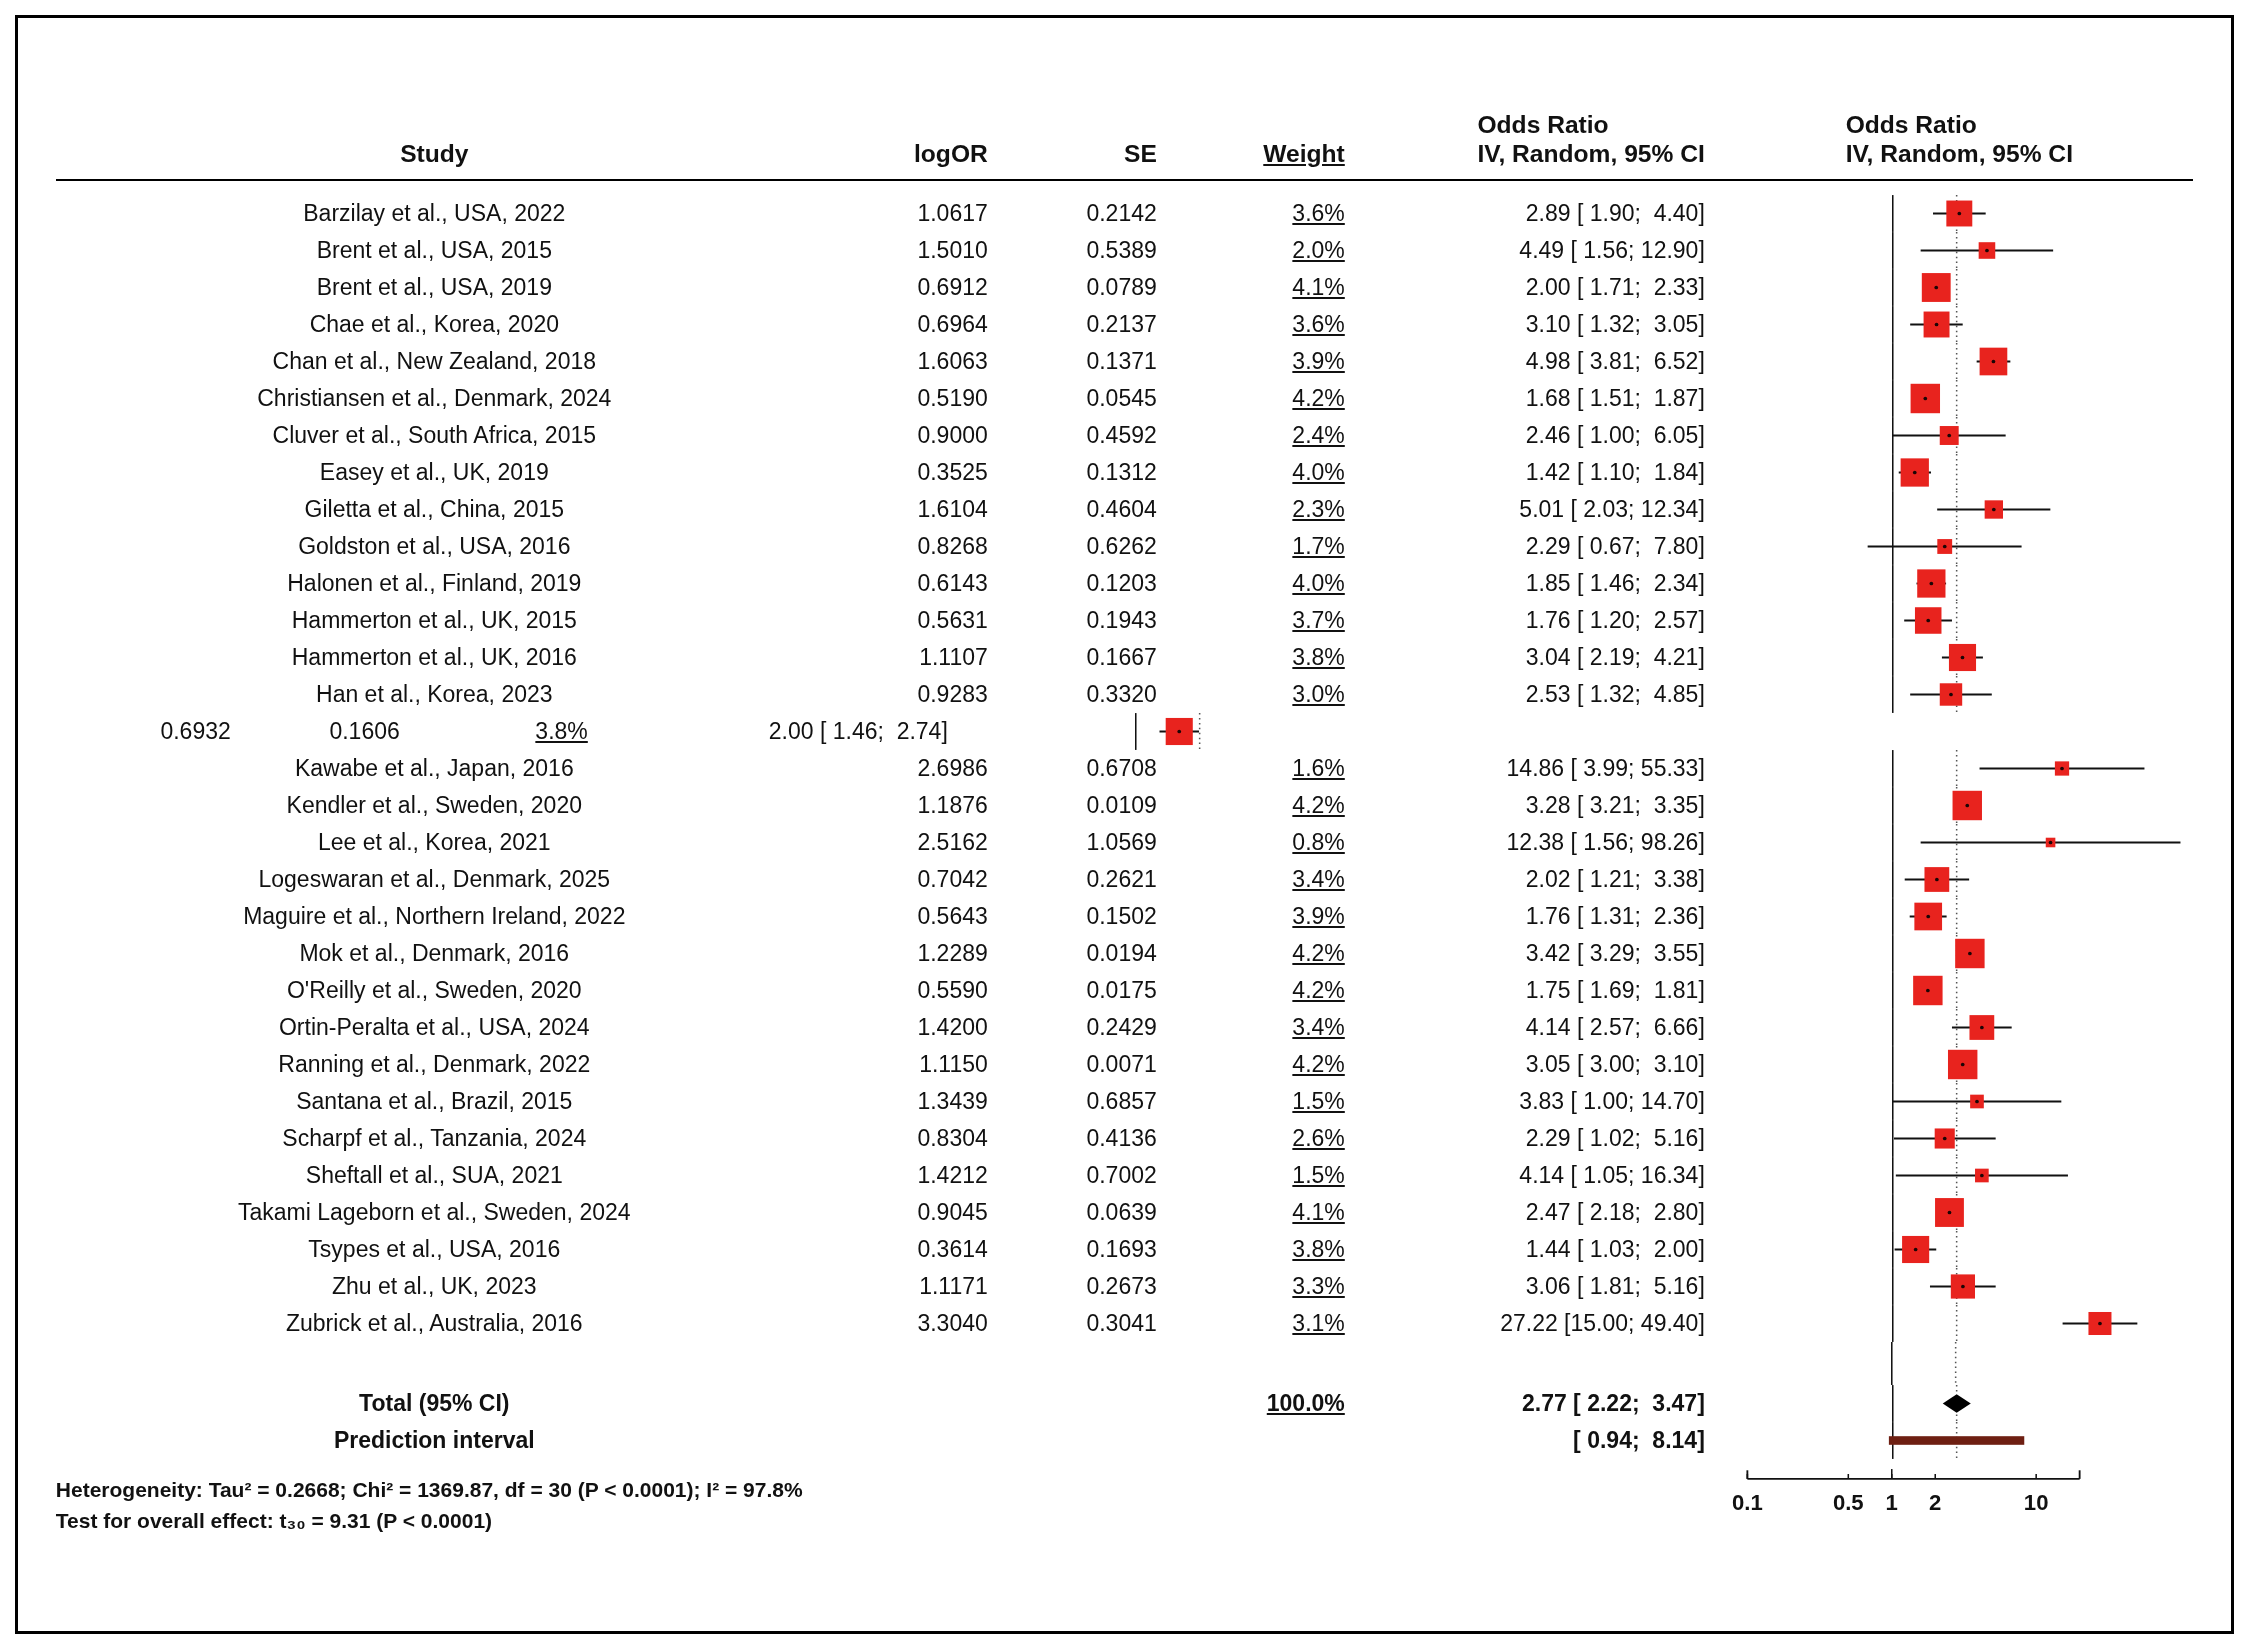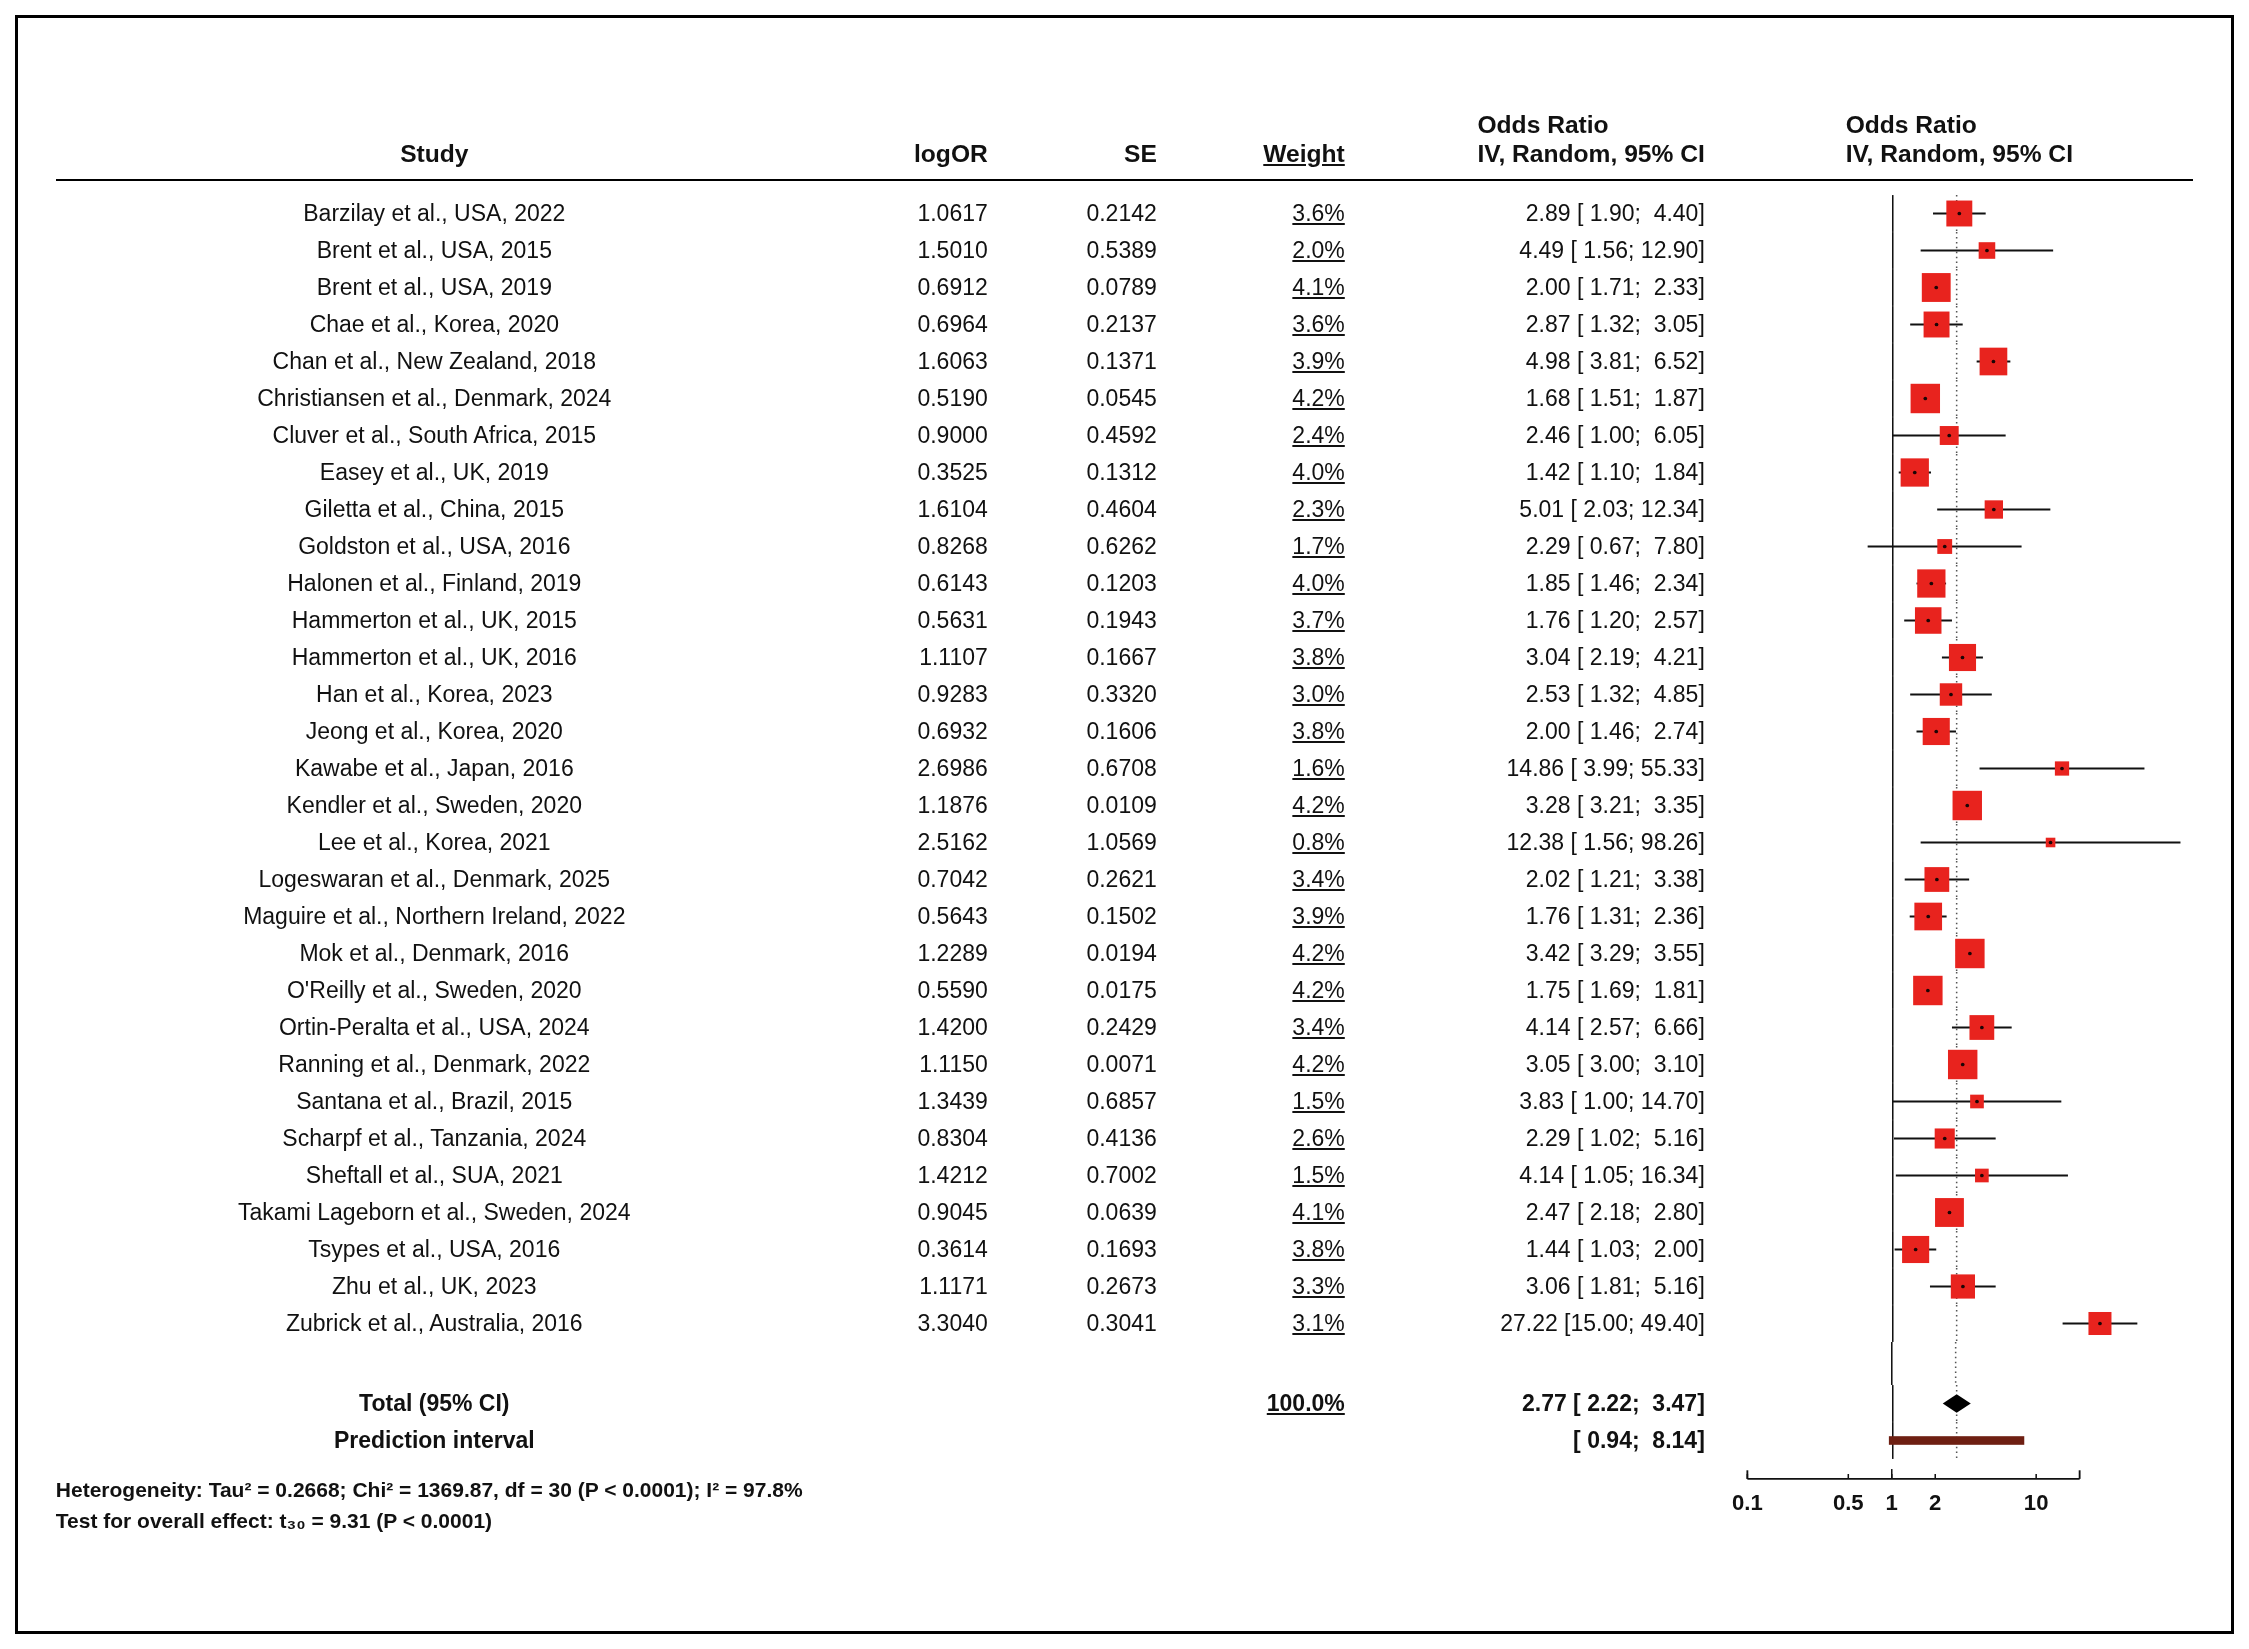--- a/index.html
+++ b/index.html
@@ -136,21 +136,21 @@
               <circle cx="342.13970878347715" cy="30" r="3" fill="#1c0505"></circle>
             </svg>
           </div>
   </div>
 
   <div class="row">
     <div class="c-study">Chae et al., Korea, 2020</div>
     <div class="c-num">0.6964</div>
     <div class="c-num c-se">0.2137</div>
     <div class="c-num c-wt">3.6%</div>
-    <div class="c-ci">2.87 [ 1.32;  3.05]</div>
+    <div class="c-ci">3.10 [ 1.32;  3.05]</div>
     <div class="c-plot">
             <svg width="467" height="37" viewBox="0 0 760 60" xmlns="http://www.w3.org/2000/svg">
               <line x1="271.39854903909634" y1="0" x2="271.39854903909634" y2="60" stroke="#111111" stroke-width="2.5"></line>
               <line x1="375.37998769275333" y1="0" x2="375.37998769275333" y2="60" stroke="#555555" stroke-width="2.5" stroke-dasharray="2.5 5.5"></line>
               <line x1="299.73306669946237" y1="30" x2="385.20758067344184" y2="30" stroke="#111111" stroke-width="3"></line>
               <rect x="321.5487268977528" y="8.899999999999999" width="42.2" height="42.2" fill="#e8231e"></rect>
               <circle cx="342.6487268977528" cy="30" r="3" fill="#1c0505"></circle>
             </svg>
           </div>
   </div>
@@ -319,21 +319,20 @@
               <line x1="271.39854903909634" y1="0" x2="271.39854903909634" y2="60" stroke="#111111" stroke-width="2.5"></line>
               <line x1="375.37998769275333" y1="0" x2="375.37998769275333" y2="60" stroke="#555555" stroke-width="2.5" stroke-dasharray="2.5 5.5"></line>
               <line x1="299.73306669946237" y1="30" x2="432.54583194309197" y2="30" stroke="#111111" stroke-width="3"></line>
               <rect x="347.8806807053651" y="11.75" width="36.5" height="36.5" fill="#e8231e"></rect>
               <circle cx="366.1306807053651" cy="30" r="3" fill="#1c0505"></circle>
             </svg>
           </div>
   </div>
 
   <div class="row">
-    <div class="c-study">Jeong et al., Korea, 2020</div>
     <div class="c-num">0.6932</div>
     <div class="c-num c-se">0.1606</div>
     <div class="c-num c-wt">3.8%</div>
     <div class="c-ci">2.00 [ 1.46;  2.74]</div>
     <div class="c-plot">
             <svg width="467" height="37" viewBox="0 0 760 60" xmlns="http://www.w3.org/2000/svg">
               <line x1="271.39854903909634" y1="0" x2="271.39854903909634" y2="60" stroke="#111111" stroke-width="2.5"></line>
               <line x1="375.37998769275333" y1="0" x2="375.37998769275333" y2="60" stroke="#555555" stroke-width="2.5" stroke-dasharray="2.5 5.5"></line>
               <line x1="310.02098465335285" y1="30" x2="374.26863819538073" y2="30" stroke="#111111" stroke-width="3"></line>
               <rect x="320.08970878347714" y="7.949999999999999" width="44.1" height="44.1" fill="#e8231e"></rect>

